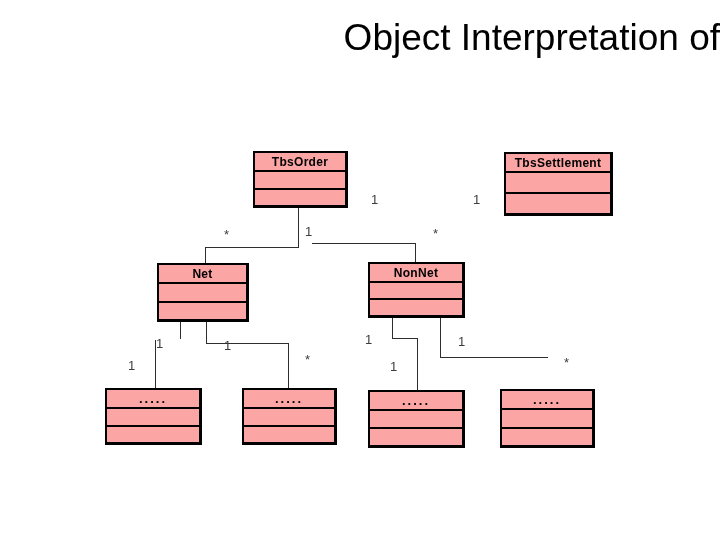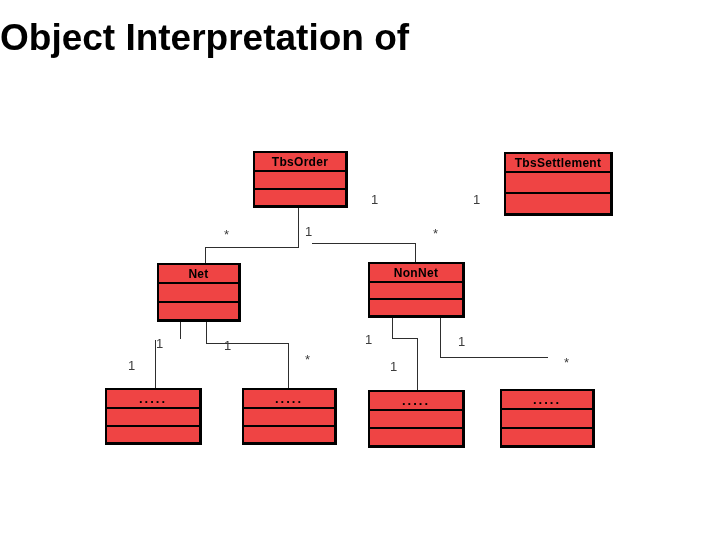--- a/index.html
+++ b/index.html
@@ -3,43 +3,43 @@
 <meta charset="utf-8">
 <style>
   html,body{margin:0;padding:0;}
   body{
     width:720px;height:540px;background:#ffffff;overflow:hidden;position:relative;
     font-family:"Liberation Sans",sans-serif;
   }
   .slide{position:absolute;inset:0;}
   
   .title{
-    position:absolute;left:0;top:14px;width:720px;text-align:left;
-    color:#000;font-size:37px;line-height:48px;font-weight:700;
+    position:absolute;left:0;top:14px;width:720px;text-align:right;
+    color:#000;font-size:37px;line-height:48px;font-weight:400;
     letter-spacing:0px;
   }
   .title .it{font-style:italic;}
   
   .cbox{
-    position:absolute;box-sizing:border-box;background:#ef4444;
+    position:absolute;box-sizing:border-box;background:#fca5a5;
     border:2px solid #000;border-right-width:3px;border-bottom-width:3px;
     display:flex;flex-direction:column;
   }
   .cname{
     flex:0 0 auto;height:17px;border-bottom:2px solid #000;
     display:flex;align-items:center;justify-content:center;
     font-size:12px;font-weight:bold;color:#000;letter-spacing:.3px;
     white-space:nowrap;overflow:hidden;
   }
   .comp{flex:1 1 0;}
   .comp.second{border-top:2px solid #000;}
   .dots .cname{font-size:13px;letter-spacing:2px;}
   #b-tbsorder      {left:253px;top:151px;width:95px; height:57px;}
   #b-tbssettlement {left:504px;top:152px;width:109px;height:64px;}
-  #b-net           {left:157px;top:263px;width:84px; height:59px;}
+  #b-net           {left:157px;top:263px;width:92px; height:59px;}
   #b-nonnet        {left:368px;top:262px;width:97px; height:56px;}
   #b-dots1         {left:105px;top:388px;width:97px; height:57px;}
   #b-dots2         {left:242px;top:388px;width:95px; height:57px;}
   #b-dots3         {left:368px;top:390px;width:97px; height:58px;}
   #b-dots4         {left:500px;top:389px;width:95px; height:59px;}
   
   .ln{position:absolute;background:#2e2e2e;}
   .ln.h{height:1px;}
   .ln.v{width:1px;}
   #l1 {left:298px;top:208px;height:40px;}

